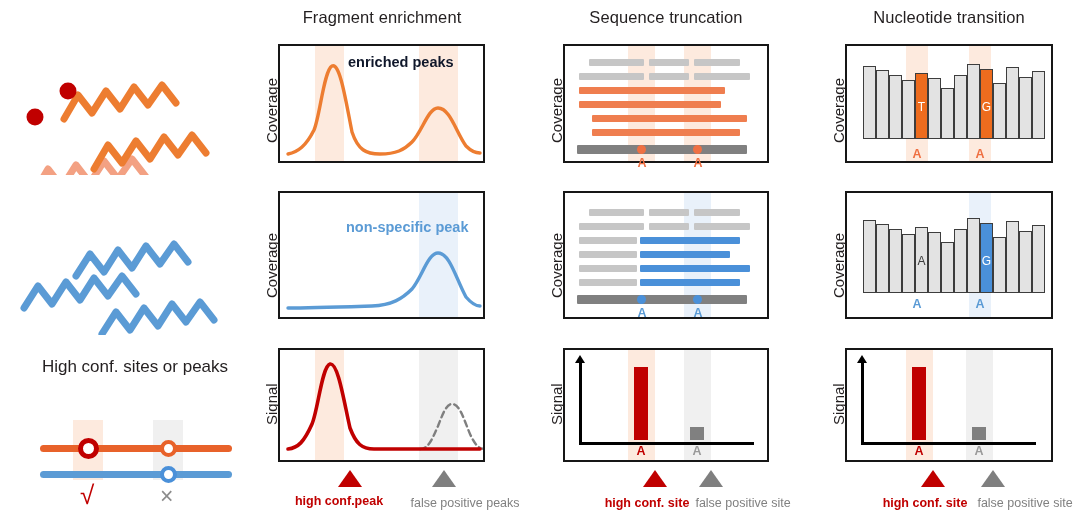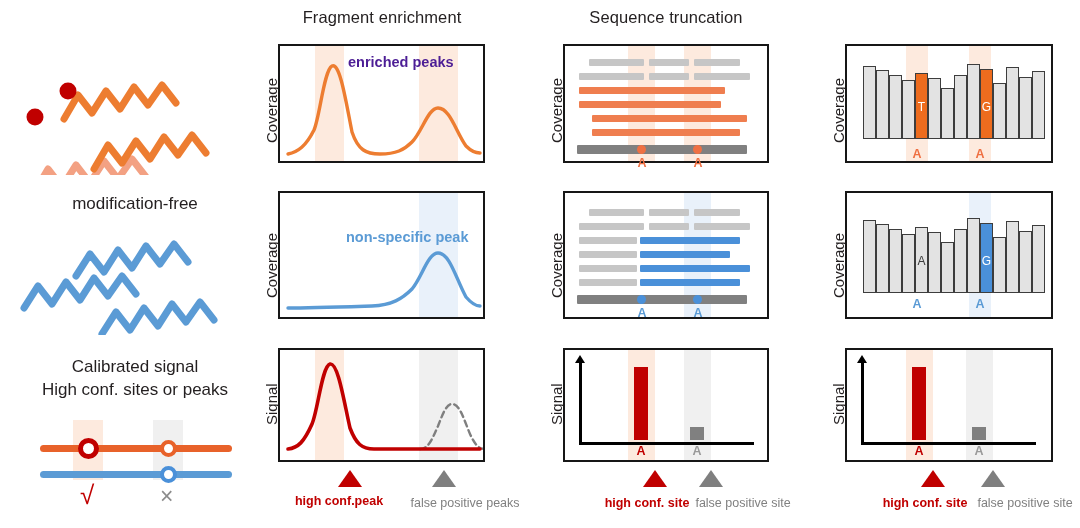--- a/index.html
+++ b/index.html
@@ -85,30 +85,31 @@
 
   
   .tri{position:absolute;width:0;height:0;border-left:12px solid transparent;border-right:12px solid transparent;}
   .tri.red{border-bottom:17px solid #c00000;}
   .tri.grey{border-bottom:17px solid #7f7f7f;}
   .legend-cap{position:absolute;font-size:12.5px;white-space:nowrap;text-align:center;}
   .legend-cap.red{color:#c00000;font-weight:700;}
   .legend-cap.grey{color:#808080;}
 
   .inline-note{position:absolute;font-size:14.5px;white-space:nowrap;font-weight:700;}
-  .inline-note.dark{color:#4c1d95;}
+  .inline-note.dark{color:#0f172a;}
   .inline-note.blue{color:#5b9bd5;}
 </style>
 </head>
 <body>
 
 <div class="fig">
 
   <div class="col-title" style="left:563px;top:8px;width:206px;">Sequence truncation</div>
   <div class="col-title" style="left:278px;top:8px;width:208px;">Fragment enrichment</div>
+  <div class="col-title" style="left:845px;top:8px;width:208px;">Nucleotide transition</div>
 
 
   <svg class="squig" style="left:10px;top:75px;" width="230" height="100">
     <path d="M24,128 L38,104 L52,122 L66,100 L80,118 L94,96 L108,114 L122,94 L136,112" fill="none" stroke="#F3A183" stroke-width="7" stroke-linecap="round" stroke-linejoin="round" transform="translate(0,-10)"></path>
     <path d="M14,58 L28,34 L42,52 L56,30 L70,48 L84,26 L98,44 L112,24 L126,42" fill="none" stroke="#ED7D31" stroke-width="7" stroke-linecap="round" stroke-linejoin="round" transform="translate(40,-14)"></path>
     <path d="M14,58 L28,34 L42,52 L56,30 L70,48 L84,26 L98,44 L112,24 L126,42" fill="none" stroke="#ED7D31" stroke-width="7" stroke-linecap="round" stroke-linejoin="round" transform="translate(70,36)"></path>
     <circle cx="25" cy="42" r="8.5" fill="#C00000"></circle>
     <circle cx="58" cy="16" r="8.5" fill="#C00000"></circle>
   </svg>
 
@@ -171,37 +172,36 @@
       <div class="nbar grey" style="left:130px;width:13px;height:56px;"></div>
       <div class="nbar grey" style="left:143px;width:13px;height:72px;"></div>
       <div class="nbar grey" style="left:156px;width:13px;height:62px;"></div>
       <div class="nbar grey" style="left:169px;width:13px;height:68px;"></div>
     </div>
     <div class="base orange" style="left:55px;top:101px;width:30px;">A</div>
     <div class="base orange" style="left:118px;top:101px;width:30px;">A</div>
   </div>
 
   <div class="row-label" style="left:30px;top:192px;width:210px;">
-    <div>modification-free</div>
   </div>
 
   <svg class="squig" style="left:10px;top:240px;" width="230" height="95">
     <path d="M14,44 L28,22 L42,40 L56,18 L70,36 L84,14 L98,32 L112,12 L126,30" fill="none" stroke="#5B9BD5" stroke-width="7" stroke-linecap="round" stroke-linejoin="round" transform="translate(52,-8)"></path>
     <path d="M14,44 L28,22 L42,40 L56,18 L70,36 L84,14 L98,32 L112,12 L126,30" fill="none" stroke="#5B9BD5" stroke-width="7" stroke-linecap="round" stroke-linejoin="round" transform="translate(0,24)"></path>
     <path d="M14,44 L28,22 L42,40 L56,18 L70,36 L84,14 L98,32 L112,12 L126,30" fill="none" stroke="#5B9BD5" stroke-width="7" stroke-linecap="round" stroke-linejoin="round" transform="translate(78,50)"></path>
   </svg>
 
   <div class="axis-label" style="left:263px;top:298px;">Coverage</div>
   <div class="panel" style="left:278px;top:191px;width:207px;height:128px;">
     <div class="band blue" style="left:139px;width:39px;"></div>
     <svg style="position:absolute;left:0;top:0;" width="203" height="124">
       <path d="M8,115 C30,115 60,114 92,113 C112,112 122,106 132,96
                C142,84 148,60 158,60 C170,60 176,86 186,104 C192,111 196,113 200,113" fill="none" stroke="#5B9BD5" stroke-width="3.4" stroke-linecap="round"></path>
     </svg>
-    <div class="inline-note blue" style="left:66px;top:36px;">non-specific peak</div>
+    <div class="inline-note blue" style="left:66px;top:26px;">non-specific peak</div>
   </div>
 
   <div class="axis-label" style="left:548px;top:298px;">Coverage</div>
   <div class="panel" style="left:563px;top:191px;width:206px;height:128px;">
     <div class="band blue" style="left:119px;width:27px;"></div>
 
     <div class="read grey" style="left:24px;top:16px;width:55px;"></div>
     <div class="read grey" style="left:84px;top:16px;width:40px;"></div>
     <div class="read grey" style="left:129px;top:16px;width:46px;"></div>
 
@@ -246,21 +246,20 @@
       <div class="nbar grey" style="left:130px;width:13px;height:56px;"></div>
       <div class="nbar grey" style="left:143px;width:13px;height:72px;"></div>
       <div class="nbar grey" style="left:156px;width:13px;height:62px;"></div>
       <div class="nbar grey" style="left:169px;width:13px;height:68px;"></div>
     </div>
     <div class="base blue" style="left:55px;top:104px;width:30px;">A</div>
     <div class="base blue" style="left:118px;top:104px;width:30px;">A</div>
   </div>
 
   <div class="row-label" style="left:20px;top:355px;width:230px;">
-    <div>Calibrated signal</div>
     <div>High conf. sites or peaks</div>
   </div>
 
   <div style="position:absolute;left:20px;top:420px;width:230px;height:90px;">
     <div class="band orange" style="left:53px;width:30px;top:0;height:60px;"></div>
     <div class="band grey" style="left:133px;width:30px;top:0;height:60px;"></div>
     <div class="track orange" style="left:20px;top:25px;width:192px;"></div>
     <div class="track blue" style="left:20px;top:51px;width:192px;"></div>
     <div class="ring darkred" style="left:58px;top:18px;width:21px;height:21px;"></div>
     <div class="ring orange" style="left:140px;top:20px;width:17px;height:17px;"></div>

